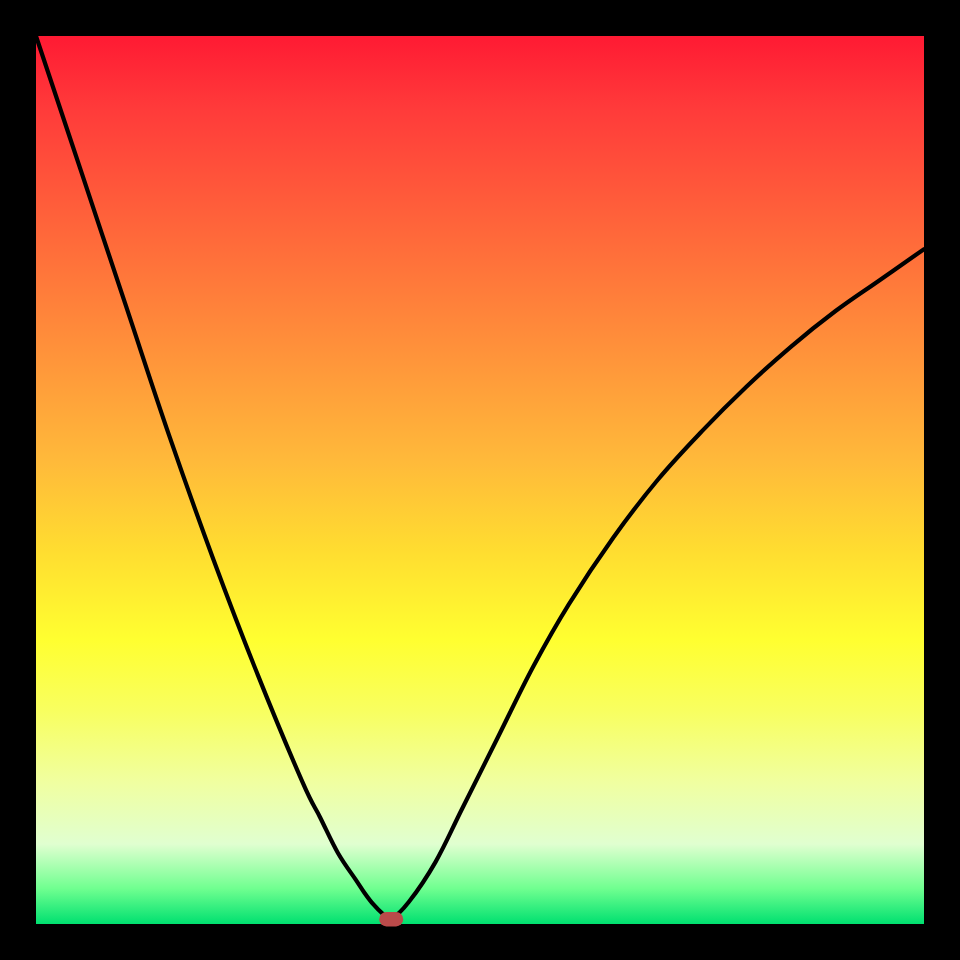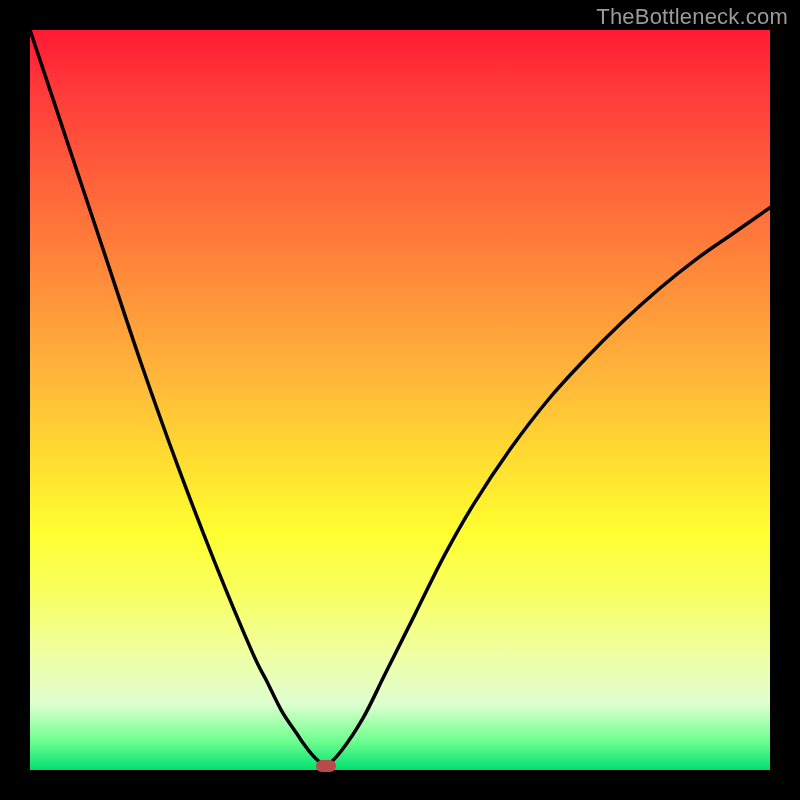--- a/index.html
+++ b/index.html
@@ -66,14 +66,13 @@
 </head>
 <body>
 
 <div class="frame">
   <div class="plot-area">
     <svg class="curve-svg" viewBox="0 0 740 740" preserveAspectRatio="none">
       <path class="curve-path" d="M 0.00 0.00 C 6.66 19.98, 23.68 71.04, 37.00 111.00 C 50.32 150.96, 60.68 182.04, 74.00 222.00 C 87.32 261.96, 97.68 294.37, 111.00 333.00 C 124.32 371.63, 134.68 400.64, 148.00 436.60 C 161.32 472.56, 171.68 499.50, 185.00 532.80 C 198.32 566.10, 212.68 600.29, 222.00 621.60 C 231.32 642.91, 231.47 640.54, 236.80 651.20 C 242.13 661.86, 246.27 671.48, 251.60 680.80 C 256.93 690.12, 262.40 697.01, 266.40 703.00 C 270.40 708.99, 271.14 710.37, 273.80 714.10 C 276.46 717.83, 278.54 720.66, 281.20 723.72 C 283.86 726.78, 285.94 728.99, 288.60 731.12 C 291.26 733.25, 292.00 737.29, 296.00 735.56 C 300.00 733.83, 304.14 730.02, 310.80 721.50 C 317.46 712.98, 325.01 702.19, 333.00 688.20 C 340.99 674.21, 345.88 662.45, 355.20 643.80 C 364.52 625.15, 374.14 605.91, 384.80 584.60 C 395.46 563.29, 403.74 545.38, 414.40 525.40 C 425.06 505.42, 432.01 492.91, 444.00 473.60 C 455.99 454.29, 467.68 436.75, 481.00 418.10 C 494.32 399.45, 504.68 385.98, 518.00 370.00 C 531.32 354.02, 541.68 343.29, 555.00 329.30 C 568.32 315.31, 578.68 304.95, 592.00 292.30 C 605.32 279.65, 615.68 270.32, 629.00 259.00 C 642.32 247.68, 652.68 239.39, 666.00 229.40 C 679.32 219.41, 689.68 212.82, 703.00 203.50 C 716.32 194.18, 733.34 182.26, 740.00 177.60" id="curvePath"></path>
     </svg>
     <div class="marker" id="marker" style="left: 296px; top: 735.56px; background: rgb(187, 74, 74);"></div>
   </div>
-  <div class="watermark">TheBottleneck.com</div>
 </div>
 
 </body></html>

